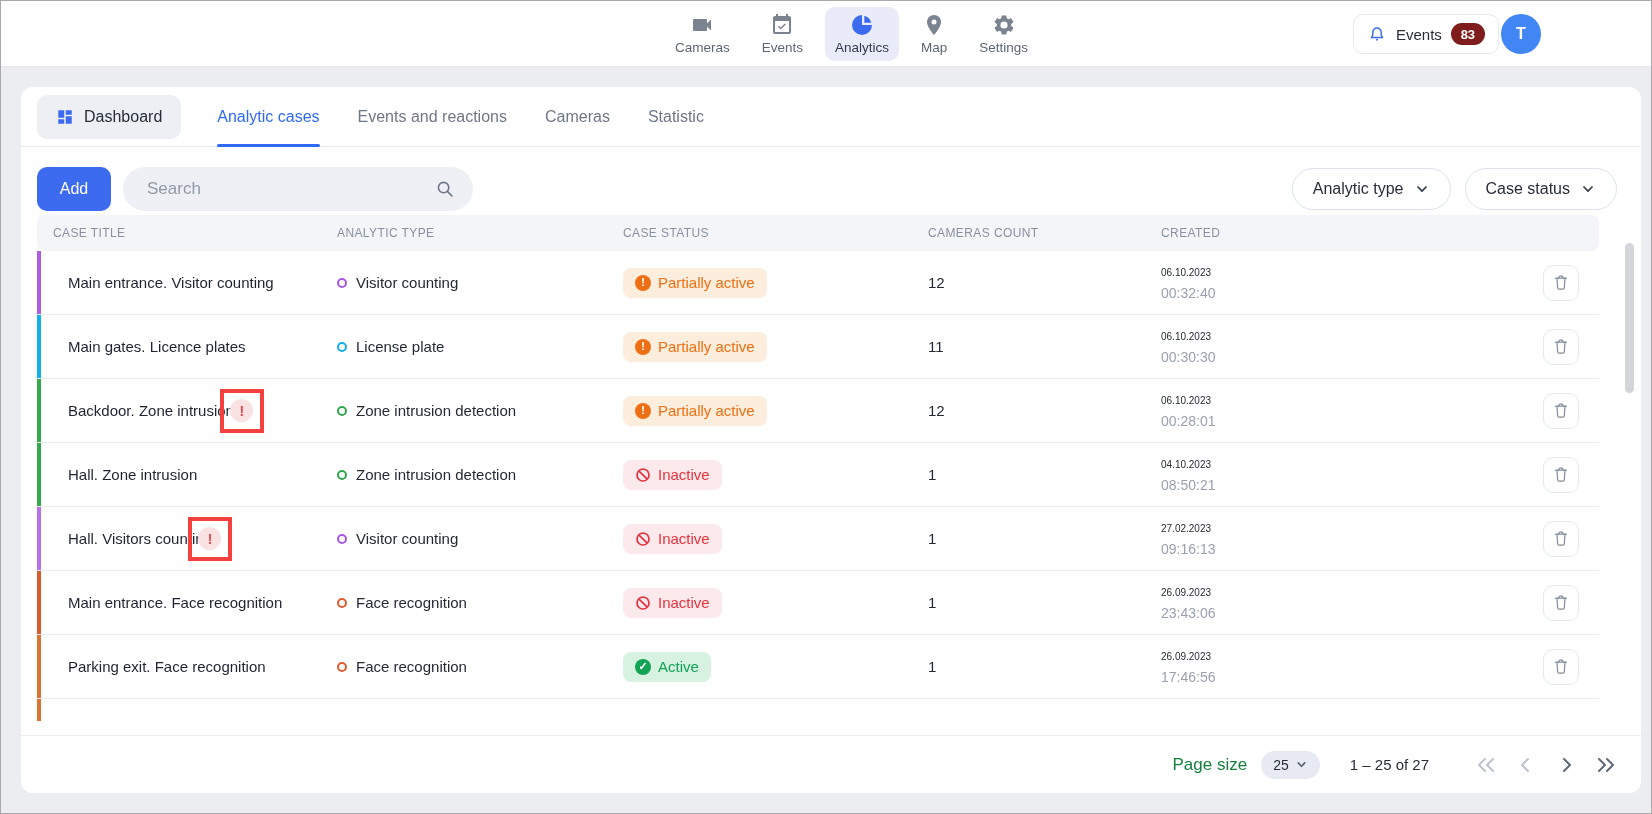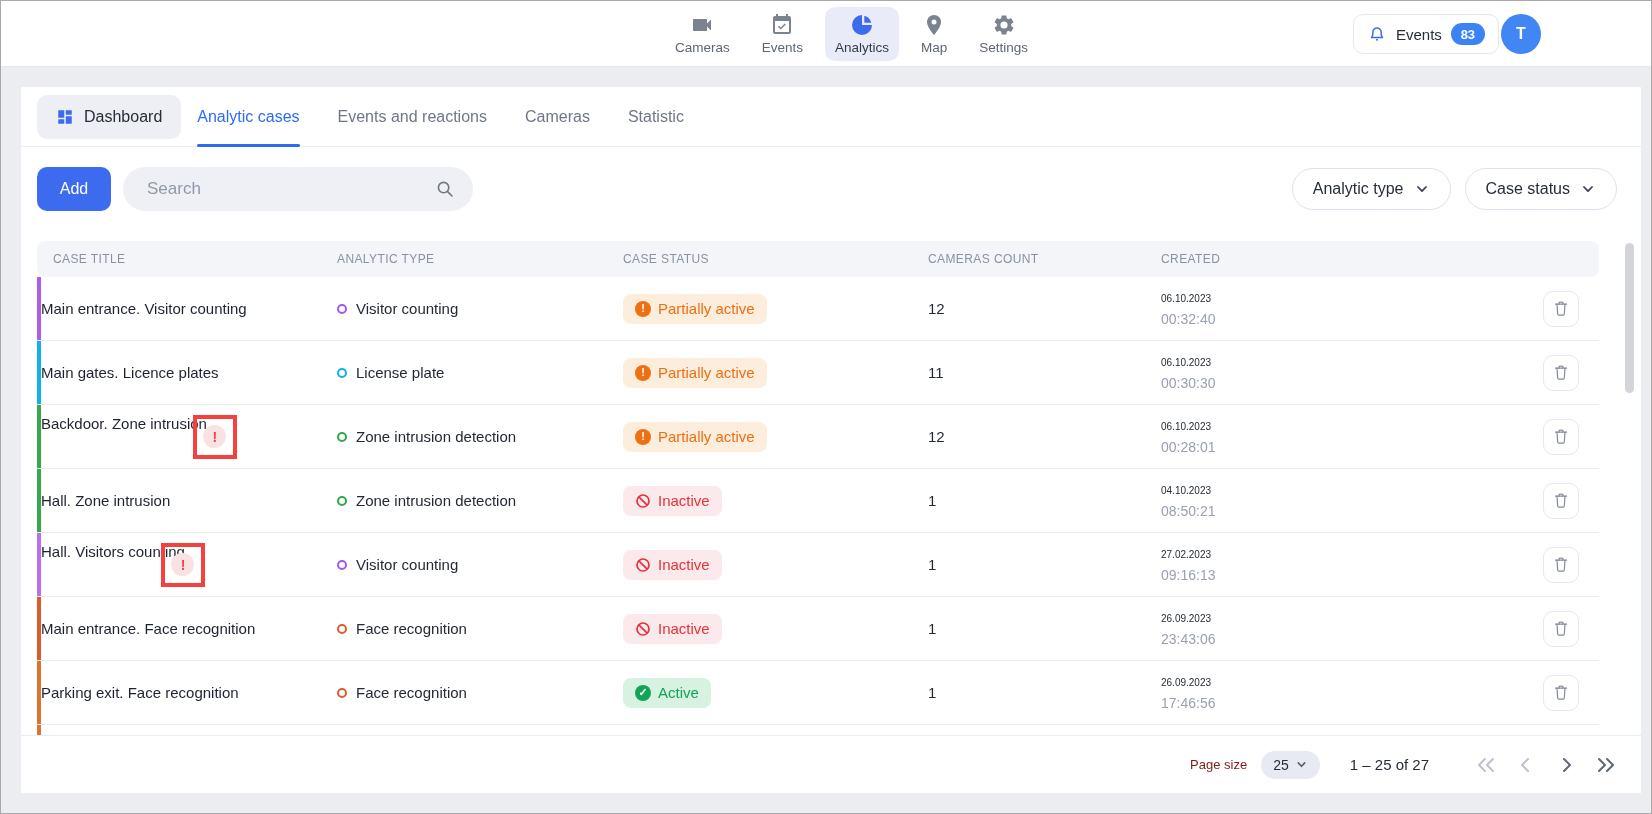--- a/index.html
+++ b/index.html
@@ -19,52 +19,52 @@
   .events-btn{position:absolute;left:1352px;top:13px;height:40px;border:1px solid #e4e8f0;border-radius:10px;
               background:#fff;display:flex;align-items:center;gap:9px;padding:0 13px;cursor:pointer}
   .events-btn .bell{color:#3D6BF0;width:20px;height:19px}
   .events-label{font-size:15px;color:#272d38}
   .events-count{height:22px;min-width:34px;padding:0 8px;border-radius:12px;color:#fff;font-size:13px;font-weight:700;
                 display:flex;align-items:center;justify-content:center}
   .avatar{position:absolute;left:1500px;top:13px;width:40px;height:40px;border-radius:50%;color:#fff;font-size:16px;
           font-weight:700;display:flex;align-items:center;justify-content:center;cursor:pointer}
 
   
-  .card{position:absolute;left:20px;top:86px;width:1620px;height:706px;background:#fff;border-radius:1px;overflow:hidden}
+  .card{position:absolute;left:20px;top:86px;width:1620px;height:706px;background:#fff;border-radius:12px;overflow:hidden}
 
   .tabs-row{position:absolute;left:0;top:0;width:100%;height:60px;border-bottom:1px solid #e9ecf1;
             display:flex;align-items:center;padding-left:16px}
   .chip{height:44px;background:#edeff5;border-radius:10px;display:flex;align-items:center;gap:10px;padding:0 19px;cursor:pointer}
   .chip .lbl{font-size:16px;color:#272d38}
   .chip-ico{color:#3D6BF0;width:18px;height:18px;display:flex}
   .tab{font-size:16px;color:#6f7786;margin-left:38px;cursor:pointer;position:relative;height:60px;display:flex;align-items:center;white-space:nowrap}
-  .tab.first{margin-left:16px}
+  .tab.first{margin-left:36px}
   .tab.active::after{content:"";position:absolute;left:0;right:0;bottom:0;height:3px;background:#2E6BF2;border-radius:2px}
 
   
   .add{position:absolute;left:16px;top:80px;width:74px;height:44px;border:none;border-radius:10px;color:#fff;
        font-size:16px;font-family:inherit;cursor:pointer}
   .search{position:absolute;left:102px;top:80px;width:350px;height:44px}
   .search input{width:100%;height:100%;border:none;background:#eef0f5;border-radius:22px;padding:0 48px 0 24px;
                 font-size:17px;color:#272d38;outline:none;font-family:inherit}
   .search input::placeholder{color:#9199a8}
   .mag{position:absolute;right:18px;top:12px;width:20px;height:20px;color:#6f7684;cursor:pointer}
   .filters{position:absolute;right:24px;top:81px;display:flex;gap:14px}
   .filter{height:42px;border:1px solid #dde2ee;border-radius:21px;background:#fff;display:flex;align-items:center;
           gap:10px;padding:0 20px;font-size:16px;color:#272d38;cursor:pointer;font-family:inherit}
   .chev{width:16px;height:16px;color:#3a4150;display:flex}
 
   
-  .table{position:absolute;left:16px;top:154px;width:1562px}
+  .table{position:absolute;left:16px;top:128px;width:1562px}
   .thead,.trow{display:grid;grid-template-columns:4px 296px 286px 281px 245px 250px 1fr;align-items:center}
   .thead{height:36px;background:#f4f5f9;border-radius:8px;font-size:12px;letter-spacing:.4px;color:#8891a2;font-weight:500}
   .th.c1{padding-left:12px}.th.c4{padding-left:24px}.th.c5{padding-left:12px}
   .trow{height:64px;border-bottom:1px solid #e9ecf2;background:#fff;cursor:pointer}
   .bar{width:4px;height:100%}
-  .cell-title{padding-left:0;font-size:15px;color:#1d2330;display:flex;}
+  .cell-title{padding-left:27px;font-size:15px;color:#1d2330;display:flex;align-items:center}
   .cell-type{display:flex;align-items:center;gap:9px;font-size:15px;color:#242a35}
   .dot{width:10px;height:10px;border-radius:50%;border:2.5px solid #888;flex:none}
   .badge{display:inline-flex;align-items:center;gap:7px;height:30px;padding:0 12px;border-radius:8px;font-size:15px}
   .badge-ico{width:16px;height:16px;border-radius:50%;background:currentColor;display:flex;align-items:center;justify-content:center;flex:none}
   .badge-ico i{font-style:normal;color:#fff;font-size:11px;font-weight:700;line-height:1}
   .badge-ico-svg{width:16px;height:16px;display:flex;flex:none}
   .cell-count{padding-left:24px;font-size:15px;color:#242a35}
   .cell-created{padding-left:12px}
   .cell-created .d{font-size:10px;color:#242a35;line-height:21px}
   .cell-created .t{font-size:14px;color:#99a0af;line-height:20px}
@@ -77,21 +77,21 @@
              margin-left:-14px;flex:none}
   .alert-box.more{margin-left:-24px}
   .alert-dot{width:23px;height:23px;border-radius:50%;background:#F9E2E1;color:#E5484D;font-size:14px;font-weight:700;
              display:flex;align-items:center;justify-content:center}
 
   .scroll-thumb{position:absolute;left:1604px;top:156px;width:9px;height:150px;border-radius:5px;background:#d3d5db;cursor:grab}
 
   
   .footer{position:absolute;left:0;bottom:0;width:100%;height:58px;border-top:1px solid #e9ecf2;background:#fff;
           display:flex;align-items:center;justify-content:flex-end;padding-right:24px}
-  .ps-label{font-size:13px;color:#7f1d1d;margin-right:14px}
+  .ps-label{font-size:17px;color:#15803d;margin-right:14px}
   .ps-pill{height:28px;border-radius:14px;background:#e8eaf3;display:flex;align-items:center;gap:6px;padding:0 12px;
            font-size:14px;color:#272d38;cursor:pointer}
   .ps-pill .chev{width:13px;height:13px;color:#555e6e}
   .range{font-size:15px;color:#272d38;margin:0 46px 0 30px}
   .pager{display:flex;align-items:center;gap:18px}
   .pg{width:22px;height:22px;cursor:pointer;display:flex}
   .pg.dis{color:#bcc2ce}
   .pg.en{color:#5e6878}
 </style>
 </head>
@@ -144,21 +144,21 @@
   </div>
 
   <button class="events-btn">
     <span class="bell">
       <svg width="20" height="19" viewBox="0 0 20 18" fill="none" stroke="currentColor" stroke-width="1.5" stroke-linejoin="round">
           <path d="M10 2.6a4.2 4.2 0 00-4.2 4.2v2.7L4.5 12h11l-1.3-2.5V6.8A4.2 4.2 0 0010 2.6z"></path>
           <circle cx="10" cy="14.3" r="1" fill="currentColor" stroke="none"></circle>
         </svg>
     </span>
     <span class="events-label">Events</span>
-    <span class="events-count" style="background: #3b82f6;">83</span>
+    <span class="events-count" style="background: #7f1d1d;">83</span>
   </button>
 
   <div class="avatar" style="background: rgb(66, 133, 244);">T</div>
 </div>
 
 <div class="card">
 
   <div class="tabs-row">
     <div class="chip">
       <span class="chip-ico">

